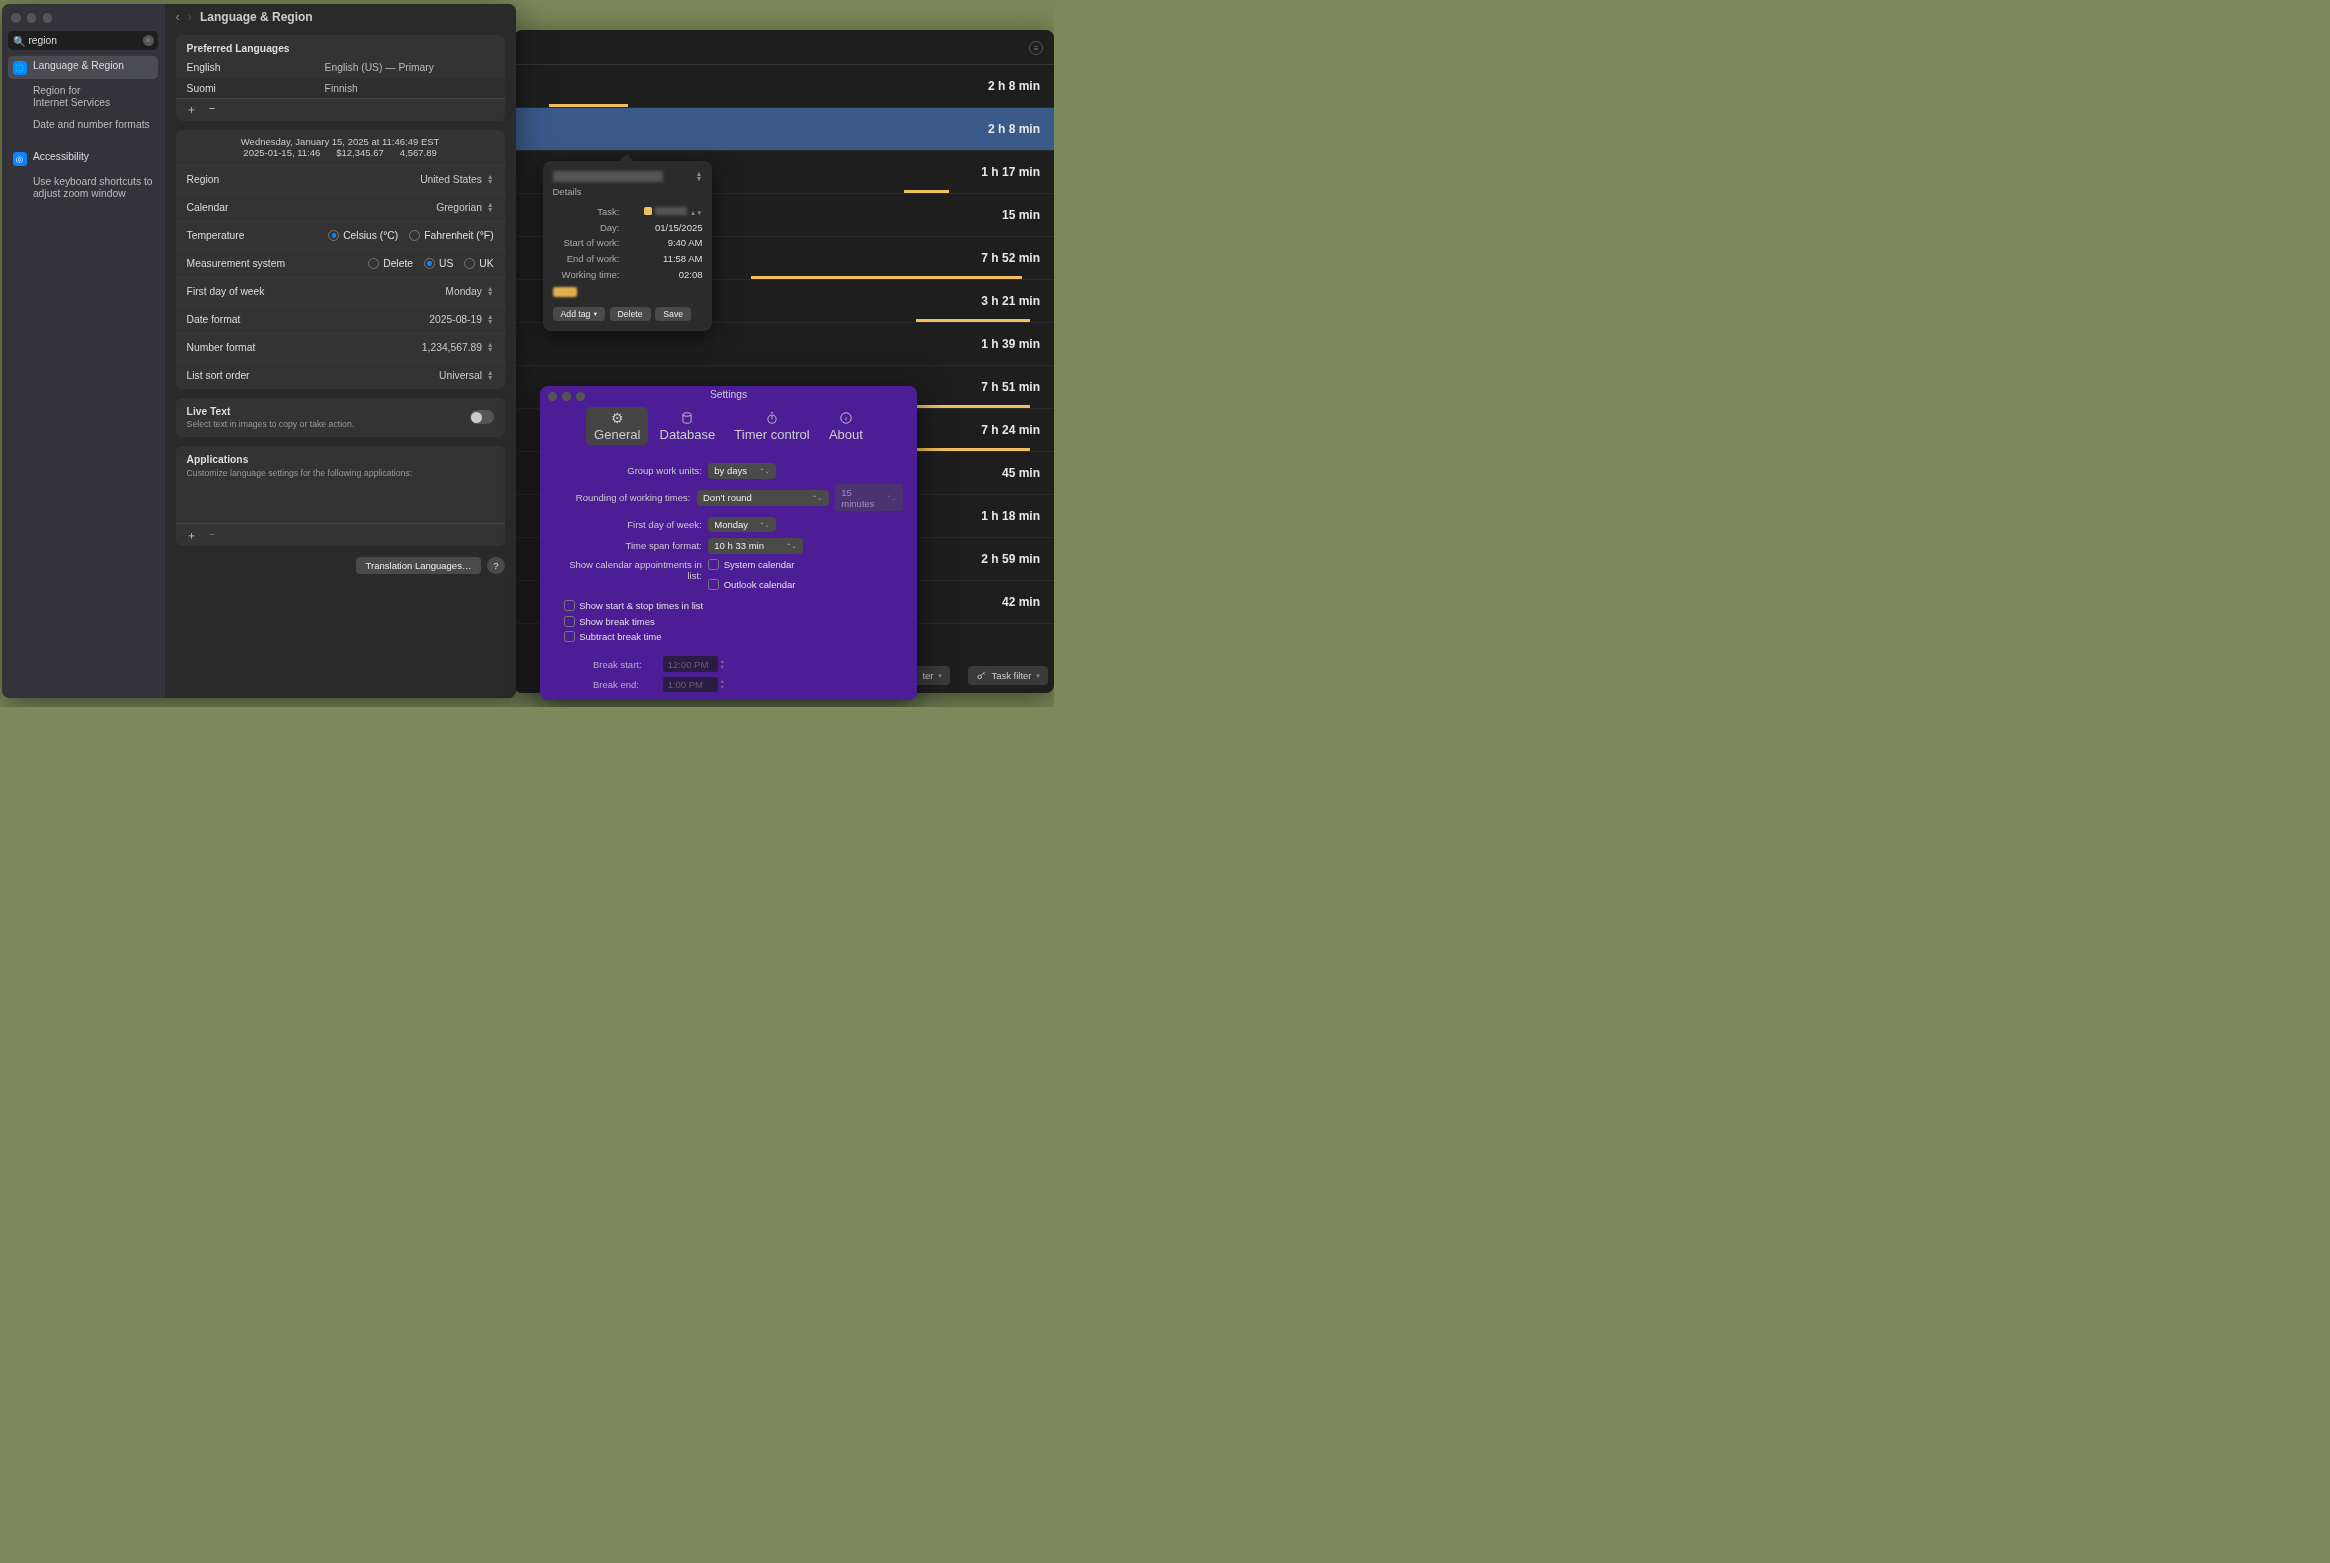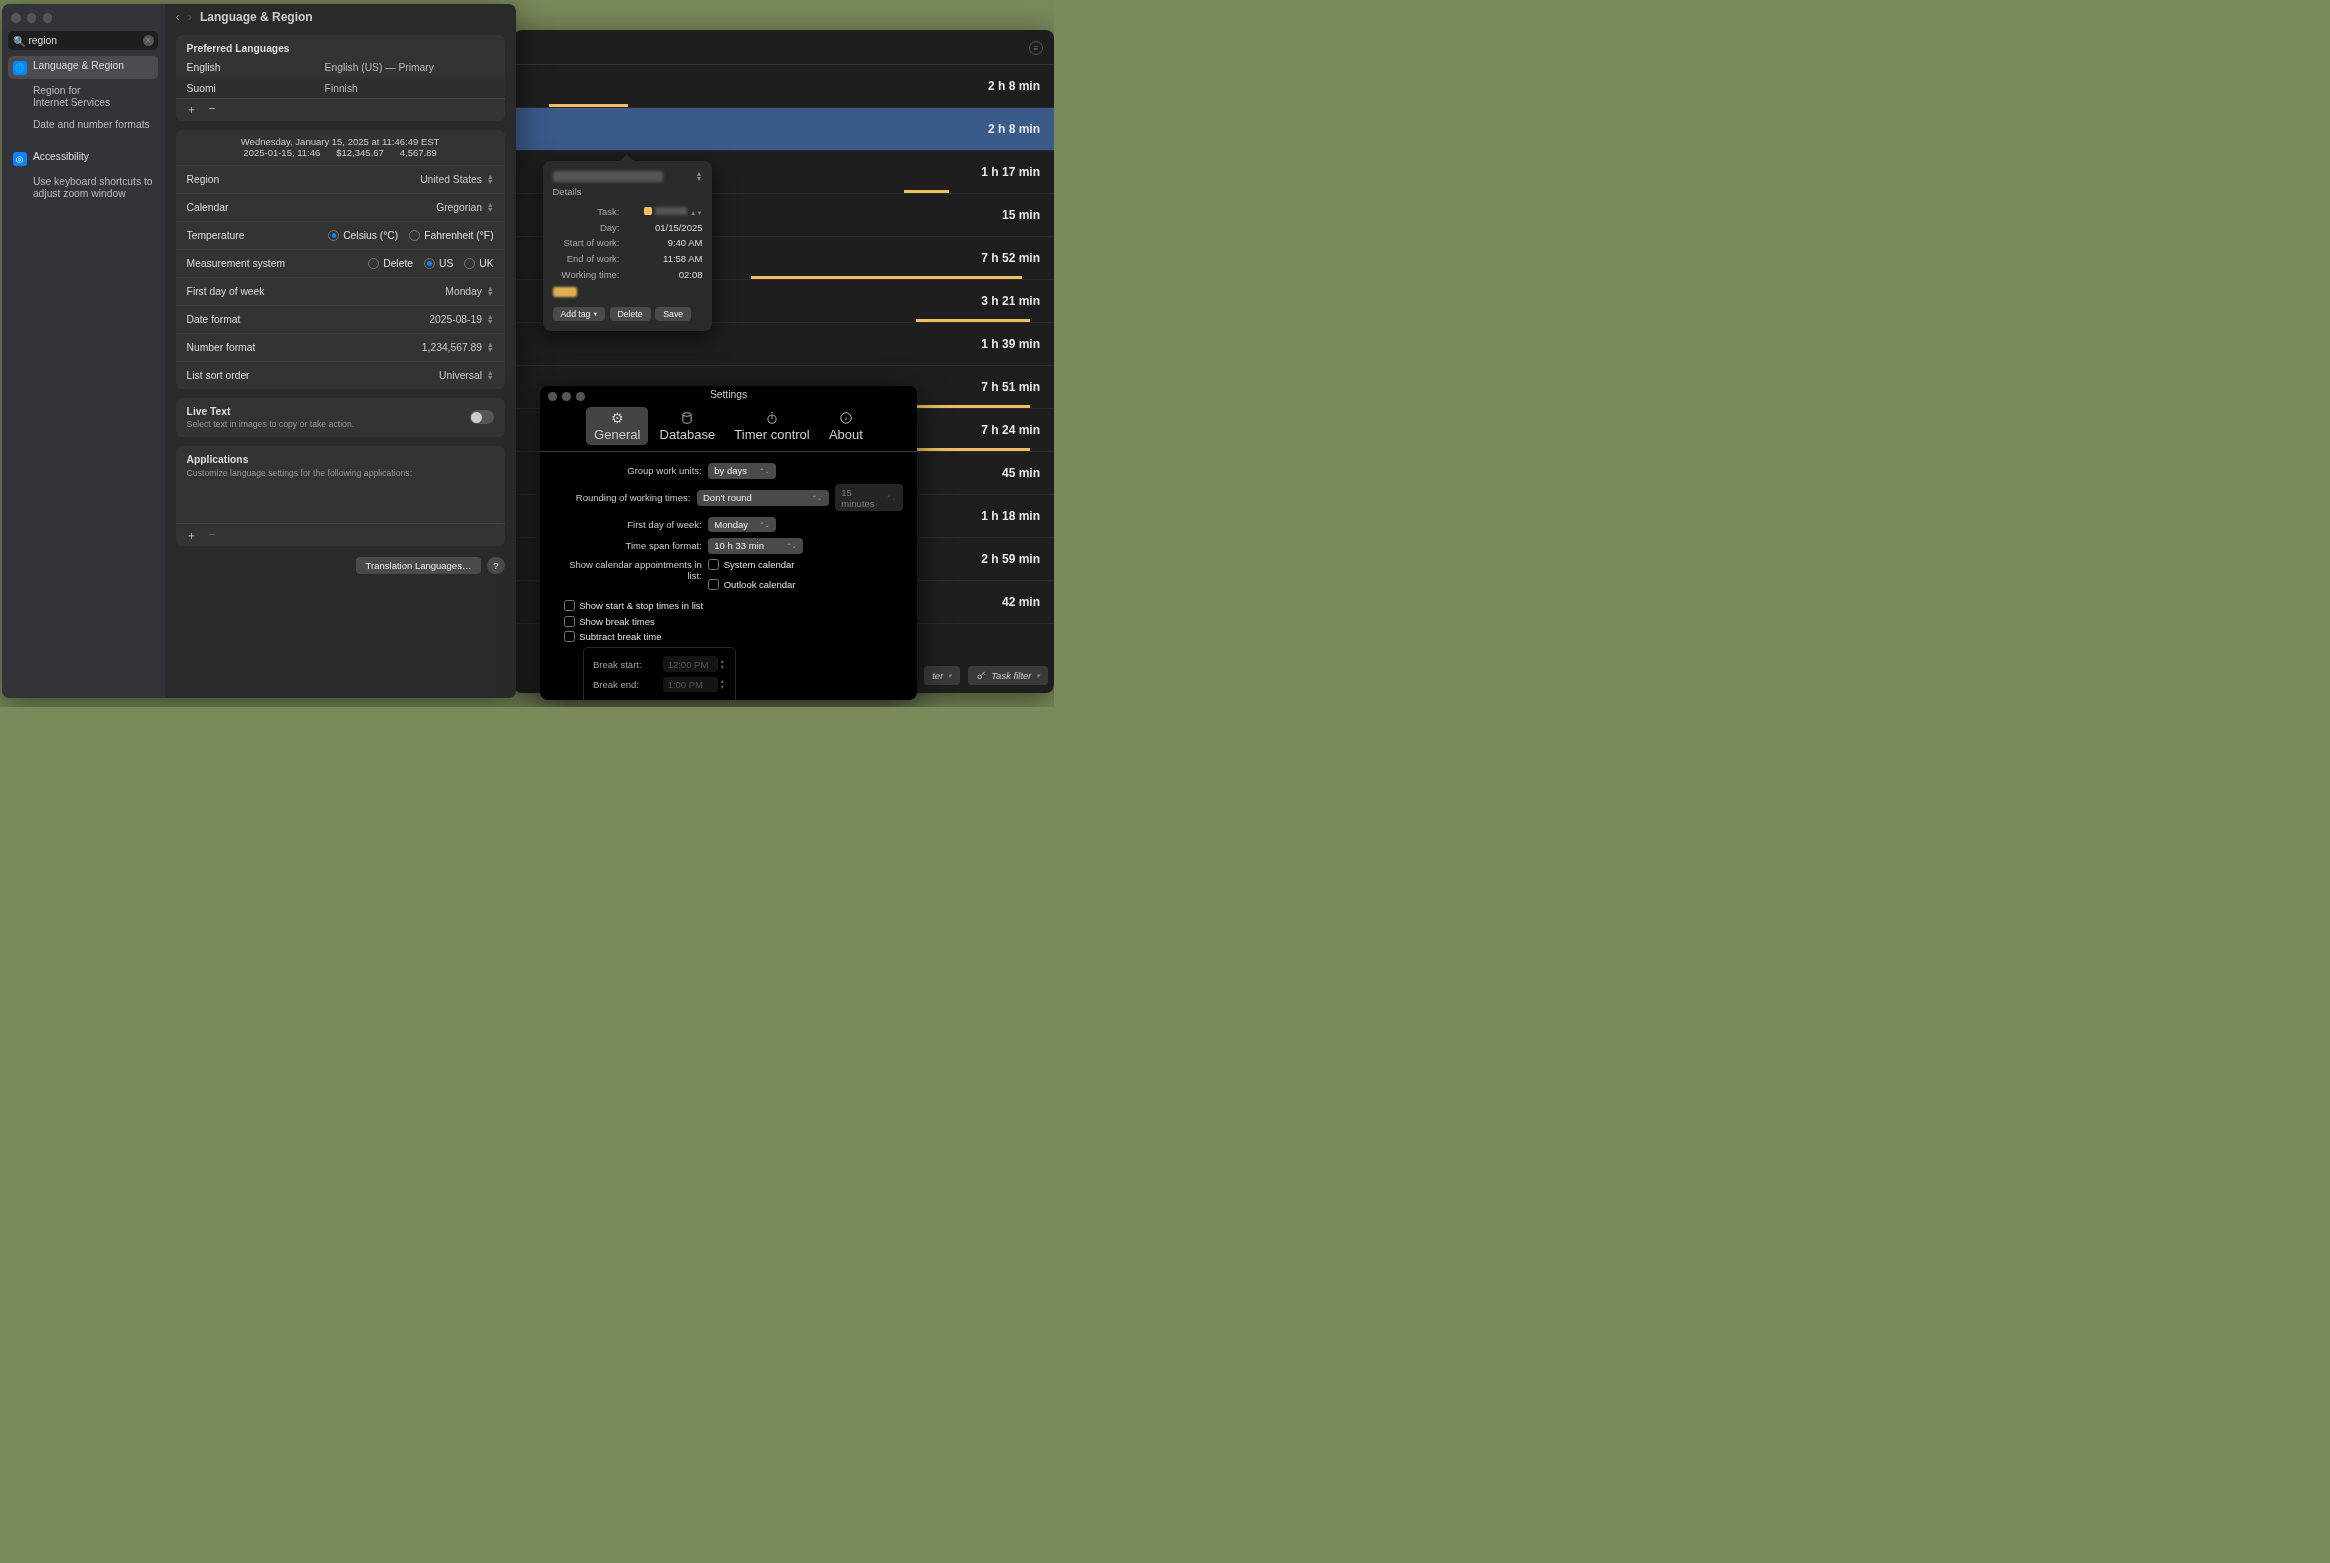--- a/index.html
+++ b/index.html
@@ -60,41 +60,41 @@
 
 
 .tyme-window { position:absolute; left:514px; top:30px; width:540px; height:663px; background:#1e1e1e; border-radius:8px; box-shadow:0 6.3px 32px rgba(0,0,0,0.5); overflow:hidden; }
 .tyme-topbar { height:35px; border-bottom:0.8px solid #333; position:relative; }
 .tyme-menu-dot { position:absolute; right:11px; top:11px; width:14px; height:14px; border-radius:7px; border:0.8px solid #555; display:flex; align-items:center; justify-content:center; color:#888; font-size:8px; }
 .time-rows { padding-top:0; }
 .time-row { height:43px; border-bottom:0.8px solid #2a2a2a; display:flex; align-items:center; justify-content:flex-end; padding:0 14px; position:relative; }
 .time-row.selected { background:#3a5a8a; }
 .time-text { font-size:12px; font-weight:600; color:#e8e8e8; }
 .bar { position:absolute; bottom:0; height:3.2px; background:#f0c060; }
-.tyme-footer { position:absolute; bottom:8px; right:6.3px; display:flex; gap:8px;font-style:italic; }
+.tyme-footer { position:absolute; bottom:8px; right:6.3px; display:flex; gap:18px; }
 .pill { background:#3a3a3a; border-radius:4px; padding:4px 8px; display:flex; align-items:center; gap:4.7px; font-size:9.5px; color:#ccc; }
 .pill .chev { font-size:7px; color:#888; }
 .pill svg { width:11px; height:11px; }
 
 
 .popover { position:absolute; left:543px; top:161px; width:169px; background:#2b2b2b; border-radius:8px; box-shadow:0 6.3px 24px rgba(0,0,0,0.6); padding:9.5px; z-index:20; }
 .popover::before { content:""; position:absolute; top:-4.7px; left:79px; width:9.5px; height:9.5px; background:#2b2b2b; transform:rotate(45deg); }
 .pop-title-row { display:flex; justify-content:space-between; align-items:center; margin-bottom:4.7px; }
 .pop-title { font-size:10.3px; font-weight:600; color:#ddd; background:#555; padding:1.6px 3.2px; border-radius:1.6px; filter:blur(1.6px); min-width:110px; min-height:11px; }
 .pop-tab { font-size:9.5px; color:#aaa; margin-bottom:6.3px; }
 .pop-row { display:flex; justify-content:space-between; font-size:9.5px; padding:2.4px 0; }
 .pop-label { color:#aaa; text-align:right; width:67px; }
 .pop-value { color:#ddd; }
 .task-dot { width:8px; height:8px; background:#f0c060; border-radius:1.6px; display:inline-block; margin-right:3.2px; }
 .yellow-tag { display:inline-block; background:#e0b050; color:#222; font-size:8px; padding:1.6px 4.7px; border-radius:2.4px; margin-top:4.7px; filter:blur(0.8px); min-width:24px; min-height:9.5px; }
 .pop-buttons { display:flex; gap:4.7px; margin-top:8px; }
 .pop-btn { background:#4a4a4a; border:none; color:#eee; border-radius:4px; padding:2.4px 8px; font-size:8.7px; cursor:pointer; display:flex; align-items:center; gap:3.2px; }
 
 
-.tyme-settings { position:absolute; left:540px; top:386px; width:377px; height:314px; background:#000000; border-radius:8px; box-shadow:0 6.3px 32px rgba(0,0,0,0.6); z-index:15; overflow:hidden; display:flex; flex-direction:column; }
+.tyme-settings { position:absolute; left:540px; top:386px; width:377px; height:314px; background:#4c1d95; border-radius:8px; box-shadow:0 6.3px 32px rgba(0,0,0,0.6); z-index:15; overflow:hidden; display:flex; flex-direction:column; }
 .ts-titlebar { position:relative; height:17.4px; }
 .ts-tl { position:absolute; left:8px; top:6.3px; display:flex; gap:5.5px; }
 .ts-tl span { width:8.7px; height:8.7px; border-radius:50%; background:#555; display:inline-block; }
 .ts-title { text-align:center; font-size:10.3px; color:#ccc; padding-top:3.2px; font-weight:500; }
 .ts-tabs { display:flex; justify-content:center; gap:3.2px; padding:3.2px 0 6.3px; border-bottom:0.8px solid #3a3a3a; }
 .ts-tab { display:flex; flex-direction:column; align-items:center; padding:3.2px 8px; border-radius:4.7px; cursor:pointer; }
 .ts-tab.active { background:#444; }
 .ts-tab-icon { font-size:14px; color:#ccc; margin-bottom:0.8px; height:16px; display:flex; align-items:center; }
 .ts-tab-label { font-size:13px; color:#ccc; }
 .ts-body { padding:11px 14px; flex:1; overflow:auto; }

